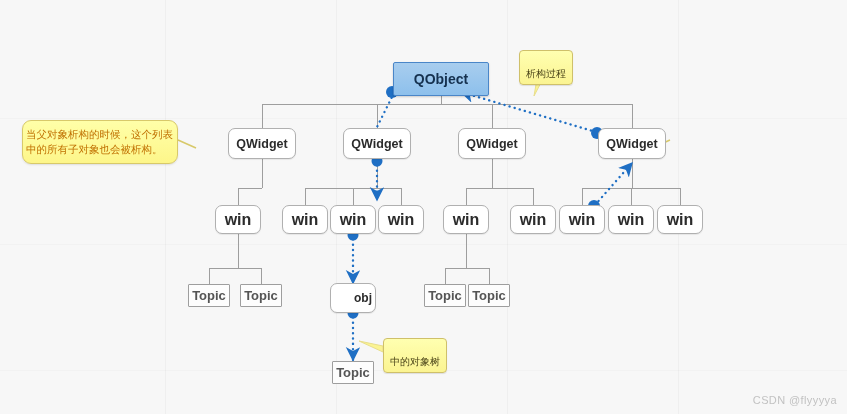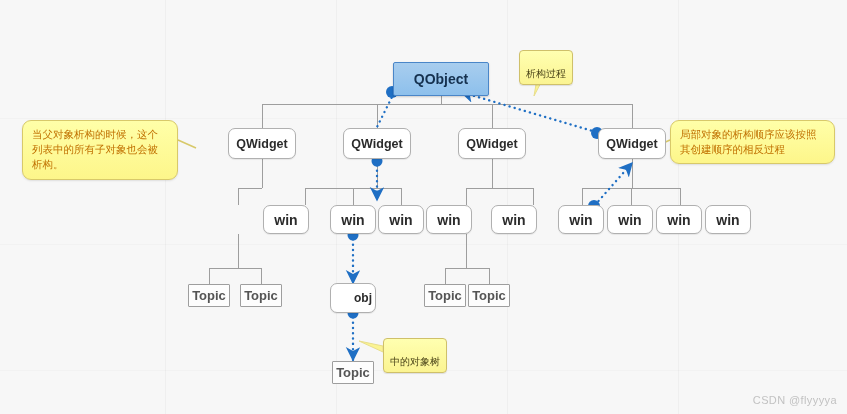--- a/index.html
+++ b/index.html
@@ -36,21 +36,21 @@
   .node.qobject {
     background:linear-gradient(#a8cdee,#8dc0ec);
     border:1px solid #4a86c8;
     border-radius:2px;
     font-weight:bold;
     font-size:14px;
     color:#15314f;
     box-shadow:0 1px 2px rgba(0,0,0,0.18);
   }
   .node.qwidget { font-size:12.5px; }
-  .node.win { font-size:14px;margin-left:48px; }
+  .node.win { font-size:16px; }
   .node.obj { font-size:12px; font-weight:bold; }
   .node.topic {
     border-radius:1px;
     border:1px solid #9e9e9e;
     font-size:13px;
     color:#555;
     box-shadow:none;
     background:#fdfdfd;
   }
 
@@ -69,21 +69,21 @@
   }
 
   .sticky {
     position:absolute;
     background:linear-gradient(#ffffa8,#fdf68a);
     border:1px solid #d8c96a;
     border-radius:9px;
     color:#b8860b;
     font-size:10.5px;
     line-height:1.45;
-    padding:6px 9px;
+    padding:6px 3px;
     box-shadow:0 1px 2px rgba(0,0,0,0.10);
   }
   .sticky.left  { left:22px;  top:120px; width:156px; color:#c07000; }
   .sticky.right { left:670px; top:120px; width:165px; color:#c07000; }
 
   .tag {
     position:absolute;
     background:linear-gradient(#ffffb0,#fbf492);
     border:1px solid #cfc06a;
     border-radius:4px;
@@ -204,19 +204,18 @@
 
   <div class="node topic" style="left:188px; top:284px; width:42px; height:23px;">Topic</div>
   <div class="node topic" style="left:240px; top:284px; width:42px; height:23px;">Topic</div>
   <div class="node topic" style="left:424px; top:284px; width:42px; height:23px;">Topic</div>
   <div class="node topic" style="left:468px; top:284px; width:42px; height:23px;">Topic</div>
   <div class="node topic" style="left:332px; top:361px; width:42px; height:23px;">Topic</div>
 
   <div class="node obj" style="left:330px; top:283px; width:46px; height:30px;padding-left:20px;">obj</div>
 
   <div class="sticky left">当父对象析构的时候，这个列表中的所有子对象也会被析构。</div>
-  <div class="sticky right">局部对象的析构顺序应该按照其创建顺序的相反过程</div>
 
   <div class="tag destruct">析构过程</div>
   <div class="tag construct">中的对象树</div>
 
   <div id="watermark">CSDN @flyyyya</div>
 </div>
 
 </body></html>

